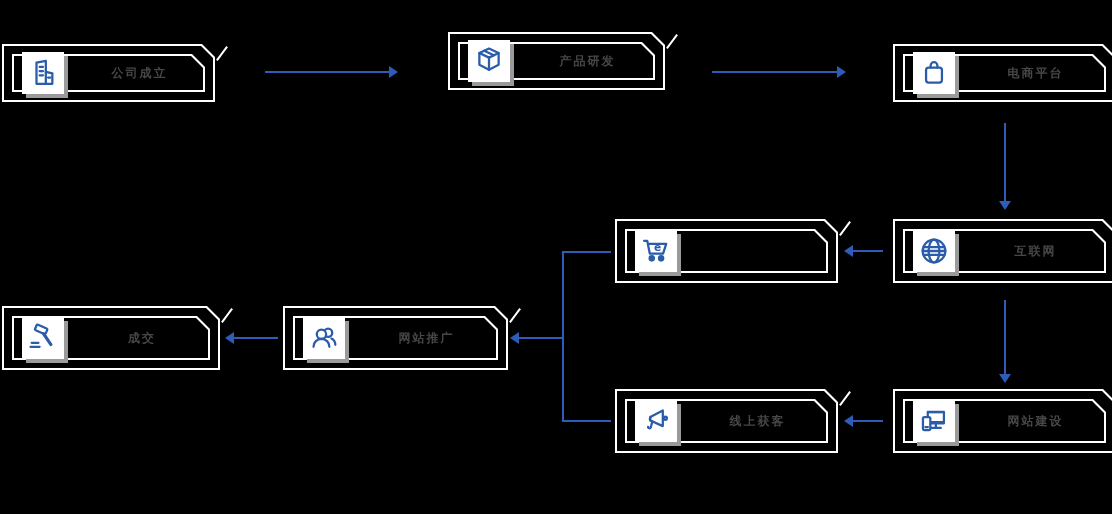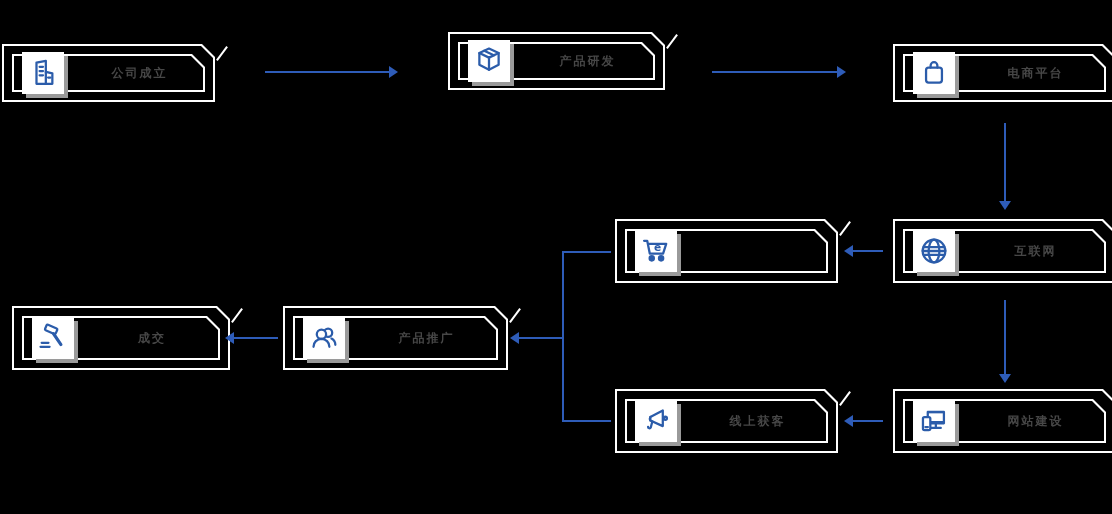--- a/index.html
+++ b/index.html
@@ -26,21 +26,21 @@
     color:#474747;font-size:12px;font-weight:bold;letter-spacing:2px;white-space:nowrap;}
   
   #n1{left:2px;top:44px;width:213px;height:58px;}
   #n2{left:448px;top:32px;width:217px;height:58px;}
   #n3{left:893px;top:44px;width:223px;height:58px;}
   #n4{left:893px;top:219px;width:223px;height:64px;}
   #n5{left:615px;top:219px;width:223px;height:64px;}
   #n6{left:893px;top:389px;width:223px;height:64px;}
   #n7{left:615px;top:389px;width:223px;height:64px;}
   #n8{left:283px;top:306px;width:225px;height:64px;}
-  #n9{left:12px;top:306px;width:218px;height:64px;text-align:center;}
+  #n9{left:2px;top:306px;width:218px;height:64px;text-align:center;}
   
   .ln{position:absolute;background:#2e5cb8;}
   .h{height:2px;} .v{width:2px;}
   .head-right::after{content:"";position:absolute;right:-9px;top:-5px;width:0;height:0;
     border:6px solid transparent;border-left:9px solid #2e5cb8;}
   .head-left::before{content:"";position:absolute;left:-9px;top:-5px;width:0;height:0;
     border:6px solid transparent;border-right:9px solid #2e5cb8;}
   .head-down::after{content:"";position:absolute;left:-5px;bottom:-9px;width:0;height:0;
     border:6px solid transparent;border-top:9px solid #2e5cb8;}
   #a1{left:265px;top:71px;width:130px;}
@@ -201,21 +201,21 @@
       </div>
     <div class="accent"></div>
     <div class="icon-tile">
       <svg viewBox="0 0 24 24" class="ic">
         <circle cx="14.9" cy="8.3" r="2.9"></circle>
         <path d="M17.3 12.4 a5 5 0 0 1 2.7 4.4"></path>
         <circle cx="10.2" cy="9.4" r="3.3" fill="#ffffff"></circle>
         <path d="M4.6 18.2 a5.6 5.6 0 0 1 11.2 0"></path>
       </svg>
     </div>
-    <div class="node-label">产品推广</div>
+    <div class="node-label">网站推广</div>
   </div>
 
   <div class="node rowN" id="n9">
     <div class="chamfer outer-line">
         <div class="fill"></div>
       </div>
     <div class="chamfer inner-line">
         <div class="fill"></div>
       </div>
     <div class="accent"></div>

